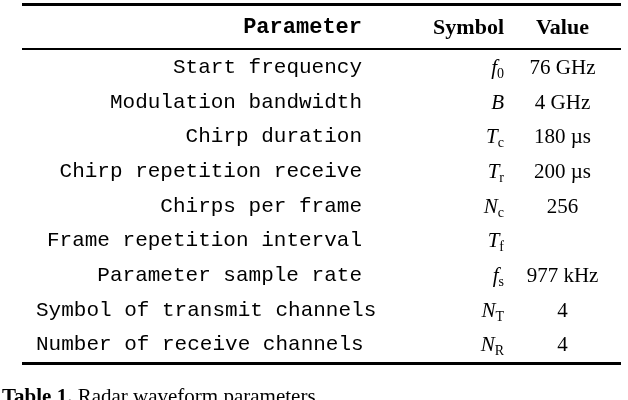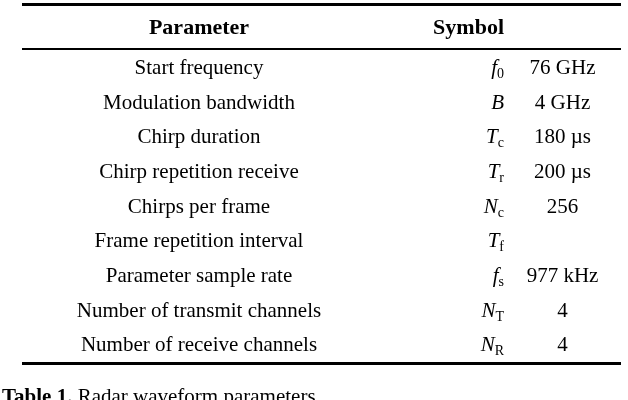--- a/index.html
+++ b/index.html
@@ -21,21 +21,21 @@
   .rule { width: 100%; background: #000000; }
   .rule-thick { height: 3px; }
   .rule-thin { height: 2px; }
   .grid-row {
     display: grid;
     grid-template-columns: 340px 142px 117px;
     align-items: center;
   }
   .header-row { height: 42px; font-weight: bold; font-size: 22px; }
   .body-row { height: 34.7px; font-size: 21px; }
-  .cell-param { text-align: center; padding-left: 14px; white-space: nowrap; }
+  .cell-param { text-align: right; padding-left: 14px; white-space: nowrap; font-family: Liberation Mono, monospace; }
   .cell-sym { text-align: right; white-space: nowrap; }
   .cell-val { text-align: center; white-space: nowrap; }
   .sym-base { font-style: italic; }
   .sym-sub {
     font-style: normal;
     font-size: 14px;
     line-height: 0;
     vertical-align: -4px;
   }
   .caption {
@@ -51,20 +51,21 @@
 <body>
 
 <div class="screen">
   <div class="table-wrap">
 
     <div class="rule rule-thick"></div>
 
     <div class="grid-row header-row">
       <div class="cell-param">Parameter</div>
       <div class="cell-sym">Symbol</div>
+      <div class="cell-val">Value</div>
     </div>
 
     <div class="rule rule-thin"></div>
 
     <div class="grid-row body-row">
       <div class="cell-param">Start frequency</div>
       <div class="cell-sym"><span class="sym-base">f</span><span class="sym-sub">0</span></div>
       <div class="cell-val">76 GHz</div>
     </div>
 
@@ -97,21 +98,21 @@
       <div class="cell-sym"><span class="sym-base">T</span><span class="sym-sub">f</span></div>
     </div>
 
     <div class="grid-row body-row">
       <div class="cell-param">Parameter sample rate</div>
       <div class="cell-sym"><span class="sym-base">f</span><span class="sym-sub">s</span></div>
       <div class="cell-val">977 kHz</div>
     </div>
 
     <div class="grid-row body-row">
-      <div class="cell-param">Number of transmit channels</div>
+      <div class="cell-param">Symbol of transmit channels</div>
       <div class="cell-sym"><span class="sym-base">N</span><span class="sym-sub">T</span></div>
       <div class="cell-val">4</div>
     </div>
 
     <div class="grid-row body-row">
       <div class="cell-param">Number of receive channels</div>
       <div class="cell-sym"><span class="sym-base">N</span><span class="sym-sub">R</span></div>
       <div class="cell-val">4</div>
     </div>
 

